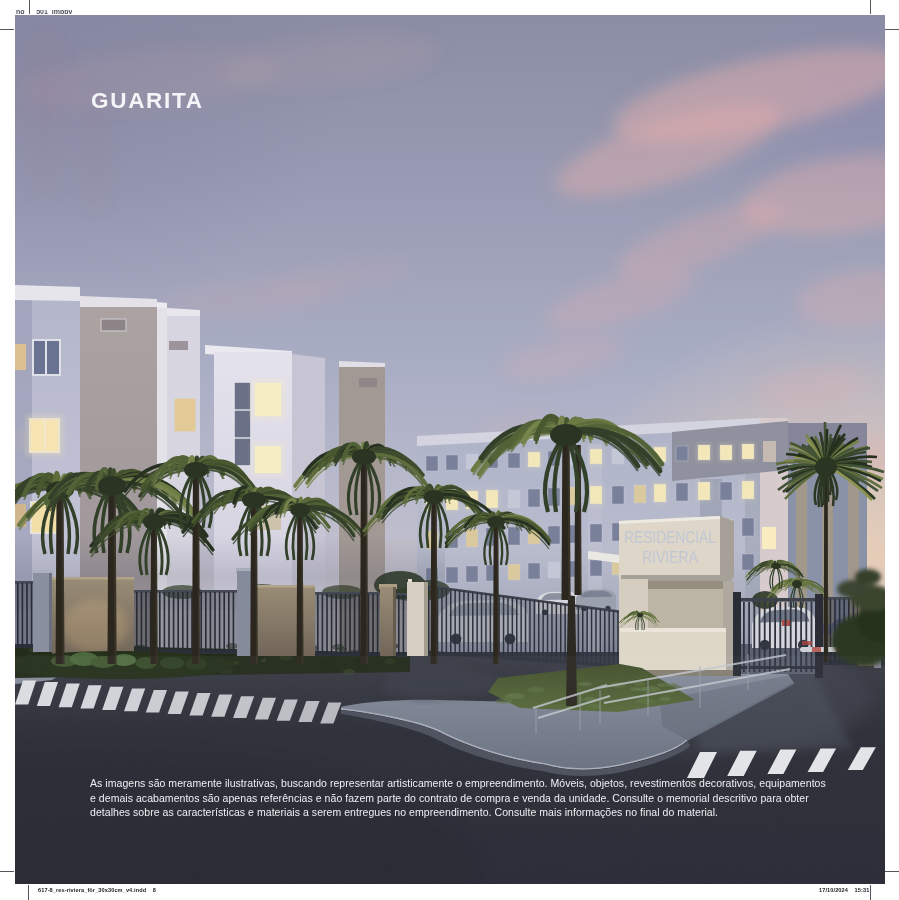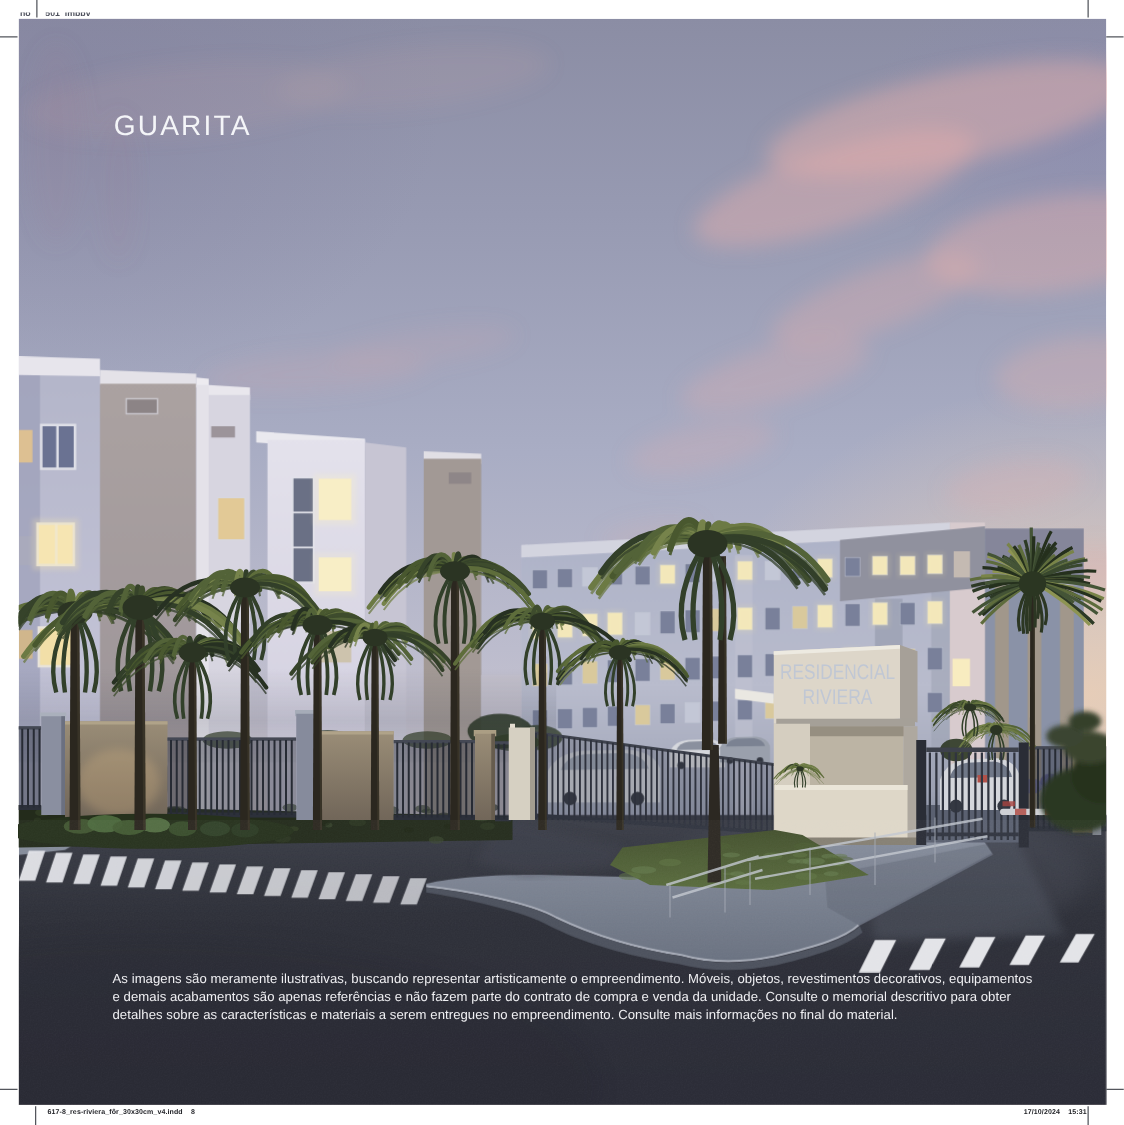--- a/index.html
+++ b/index.html
@@ -1307,21 +1307,21 @@
       <path d="M776,565 Q791,562 800,576" stroke="#3e4c2d" stroke-width="1.4" fill="none" stroke-linecap="round"></path>
       <path d="M776,567 Q791,568 800,581" stroke="#3e4c2d" stroke-width="0.6" fill="none" opacity="0.75"></path>
       <path d="M776,565 Q767,577 771,589" stroke="#32402a" stroke-width="1.2" fill="none"></path>
       <path d="M776,565 Q771,577 773,589" stroke="#32402a" stroke-width="1.2" fill="none"></path>
       <path d="M776,565 Q781,577 779,589" stroke="#32402a" stroke-width="1.2" fill="none"></path>
       <path d="M776,565 Q785,577 781,589" stroke="#32402a" stroke-width="1.2" fill="none"></path>
       <ellipse cx="776" cy="566" rx="5" ry="3" fill="#2b3423"></ellipse>
     </g>
 <rect x="15" y="656" width="870" height="228" fill="#888b97" opacity="0.05" filter="url(#grain)"></rect>
   </svg>
-<div style="position:absolute;left:91px;top:88px;color:#f4f5f8;font-size:22.5px;letter-spacing:1.7px;font-weight:400">GUARITA</div>
+<div style="position:absolute;left:91px;top:88px;color:#f4f5f8;font-size:22.5px;letter-spacing:1.7px;font-weight:700">GUARITA</div>
 <div style="position:absolute;left:90px;top:776px;color:#f0f0f3;font-size:10.5px;line-height:14.6px;letter-spacing:0.05px;width:780px;white-space:nowrap">As imagens são meramente ilustrativas, buscando representar artisticamente o empreendimento. Móveis, objetos, revestimentos decorativos, equipamentos<br>e demais acabamentos são apenas referências e não fazem parte do contrato de compra e venda da unidade. Consulte o memorial descritivo para obter<br>detalhes sobre as características e materiais a serem entregues no empreendimento. Consulte mais informações no final do material.</div>
 <div class="mk" style="left:29px;top:0;width:1px;height:14px"></div>
 <div class="mk" style="left:0;top:29px;width:14px;height:1px"></div>
 <div class="mk" style="left:870px;top:0;width:1px;height:14px"></div>
 <div class="mk" style="left:885px;top:29px;width:14px;height:1px"></div>
 <div class="mk" style="left:28px;top:885px;width:1px;height:15px"></div>
 <div class="mk" style="left:0;top:871px;width:14px;height:1px"></div>
 <div class="mk" style="left:870px;top:885px;width:1px;height:15px"></div>
 <div class="mk" style="left:885px;top:871px;width:14px;height:1px"></div>
 <div style="position:absolute;left:16px;top:10px;height:8px;overflow:hidden">

